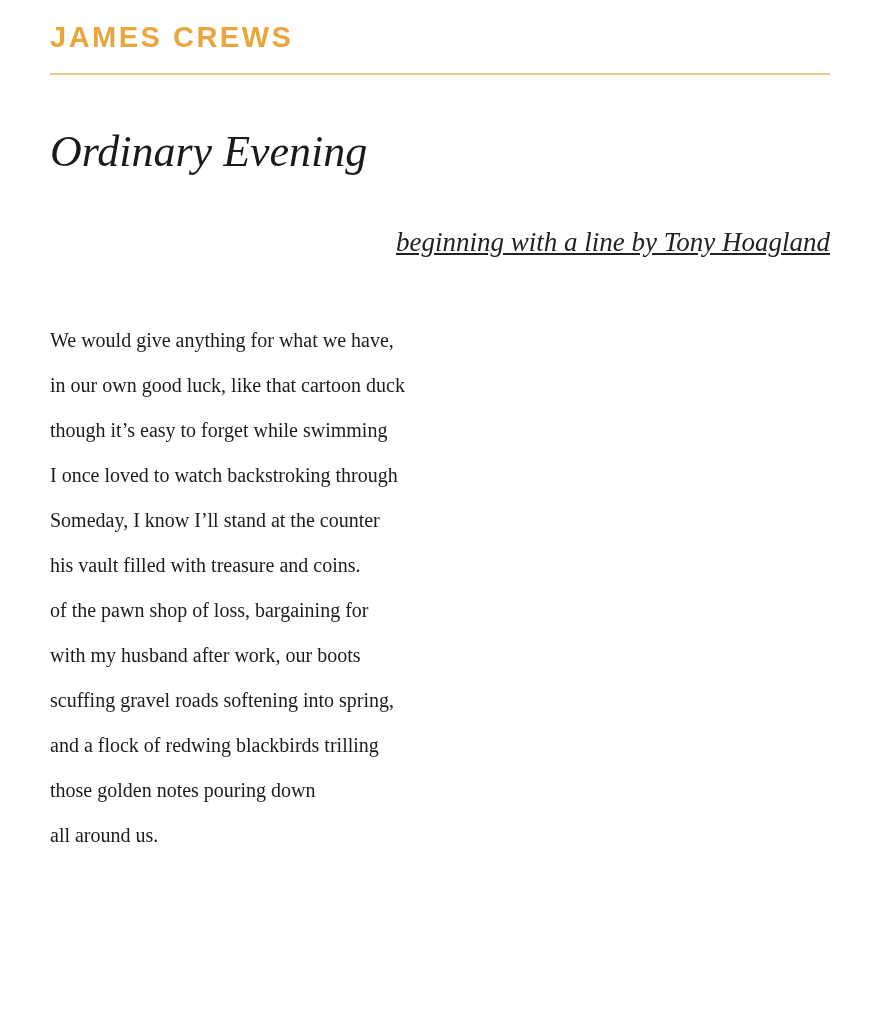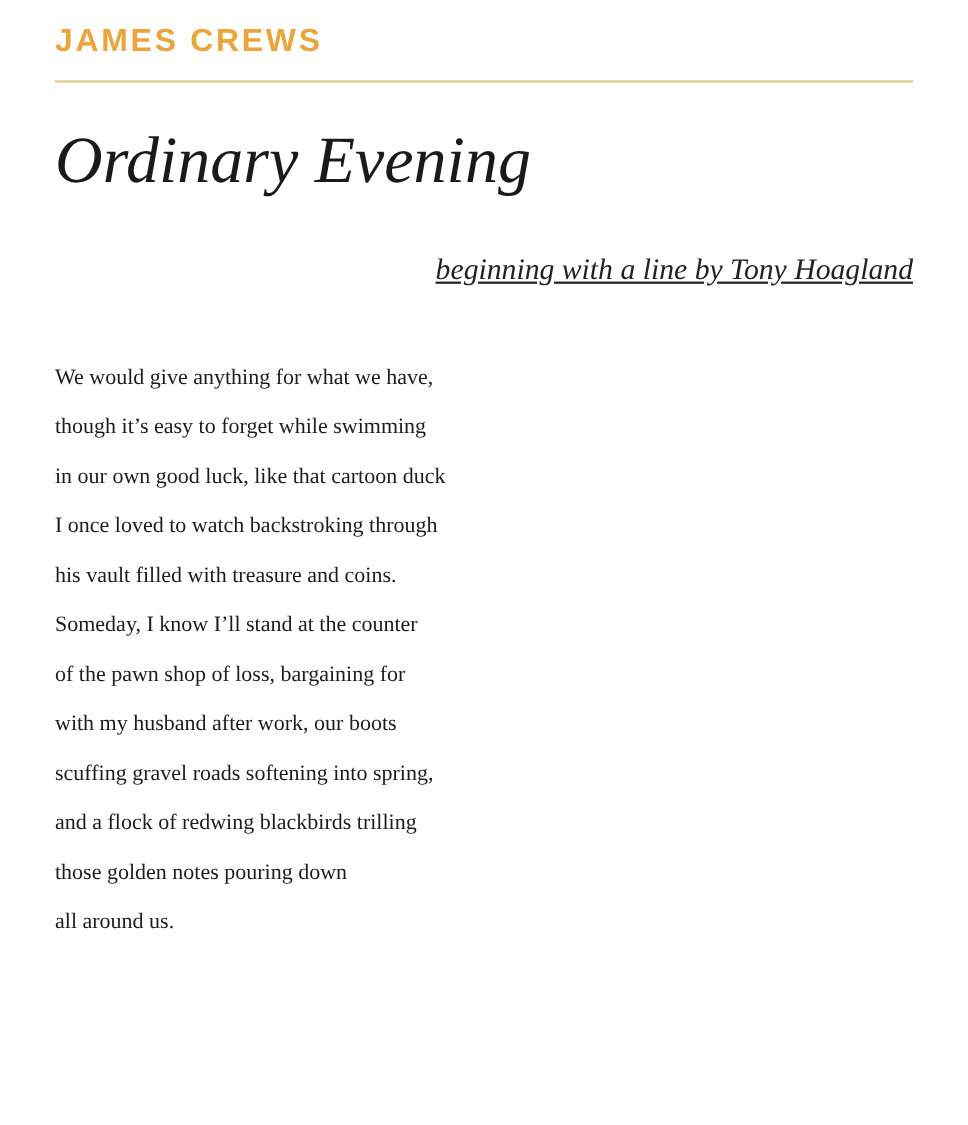--- a/index.html
+++ b/index.html
@@ -34,24 +34,24 @@
     border: none;
     height: 2px;
     background: #e2cc86;
     margin: 18px 0 0 0;
     width: 100%;
   }
   .poem-title {
     font-family: "Liberation Serif", "DejaVu Serif", serif;
     font-style: italic;
     font-weight: 400;
-    font-size: 60px;
+    font-size: 44px;
     line-height: 1.15;
     color: #1a1a1a;
-    margin: 36px 0 0 0;
+    margin: 52px 0 0 0;
   }
   .poem-epigraph {
     font-family: "Liberation Serif", "DejaVu Serif", serif;
     font-style: italic;
     font-size: 27px;
     color: #222222;
     text-align: right;
     margin-top: 50px;
     text-decoration: underline;
   }
@@ -73,25 +73,25 @@
   <h2 class="author-name">JAMES CREWS</h2>
 
   <hr class="gold-divider">
 
   <h1 class="poem-title">Ordinary Evening</h1>
 
   <div class="poem-epigraph">beginning with a line by Tony Hoagland</div>
 
   <div class="poem-body">
     <div class="poem-line">We would give anything for what we have,</div>
+    <div class="poem-line">in our own good luck, like that cartoon duck</div>
     <div class="poem-line">though it’s easy to forget while swimming</div>
-    <div class="poem-line">in our own good luck, like that cartoon duck</div>
     <div class="poem-line">I once loved to watch backstroking through</div>
+    <div class="poem-line">Someday, I know I’ll stand at the counter</div>
     <div class="poem-line">his vault filled with treasure and coins.</div>
-    <div class="poem-line">Someday, I know I’ll stand at the counter</div>
     <div class="poem-line">of the pawn shop of loss, bargaining for</div>
     <div class="poem-line">with my husband after work, our boots</div>
     <div class="poem-line">scuffing gravel roads softening into spring,</div>
     <div class="poem-line">and a flock of redwing blackbirds trilling</div>
     <div class="poem-line">those golden notes pouring down</div>
     <div class="poem-line">all around us.</div>
   </div>
 
 </div>
 

